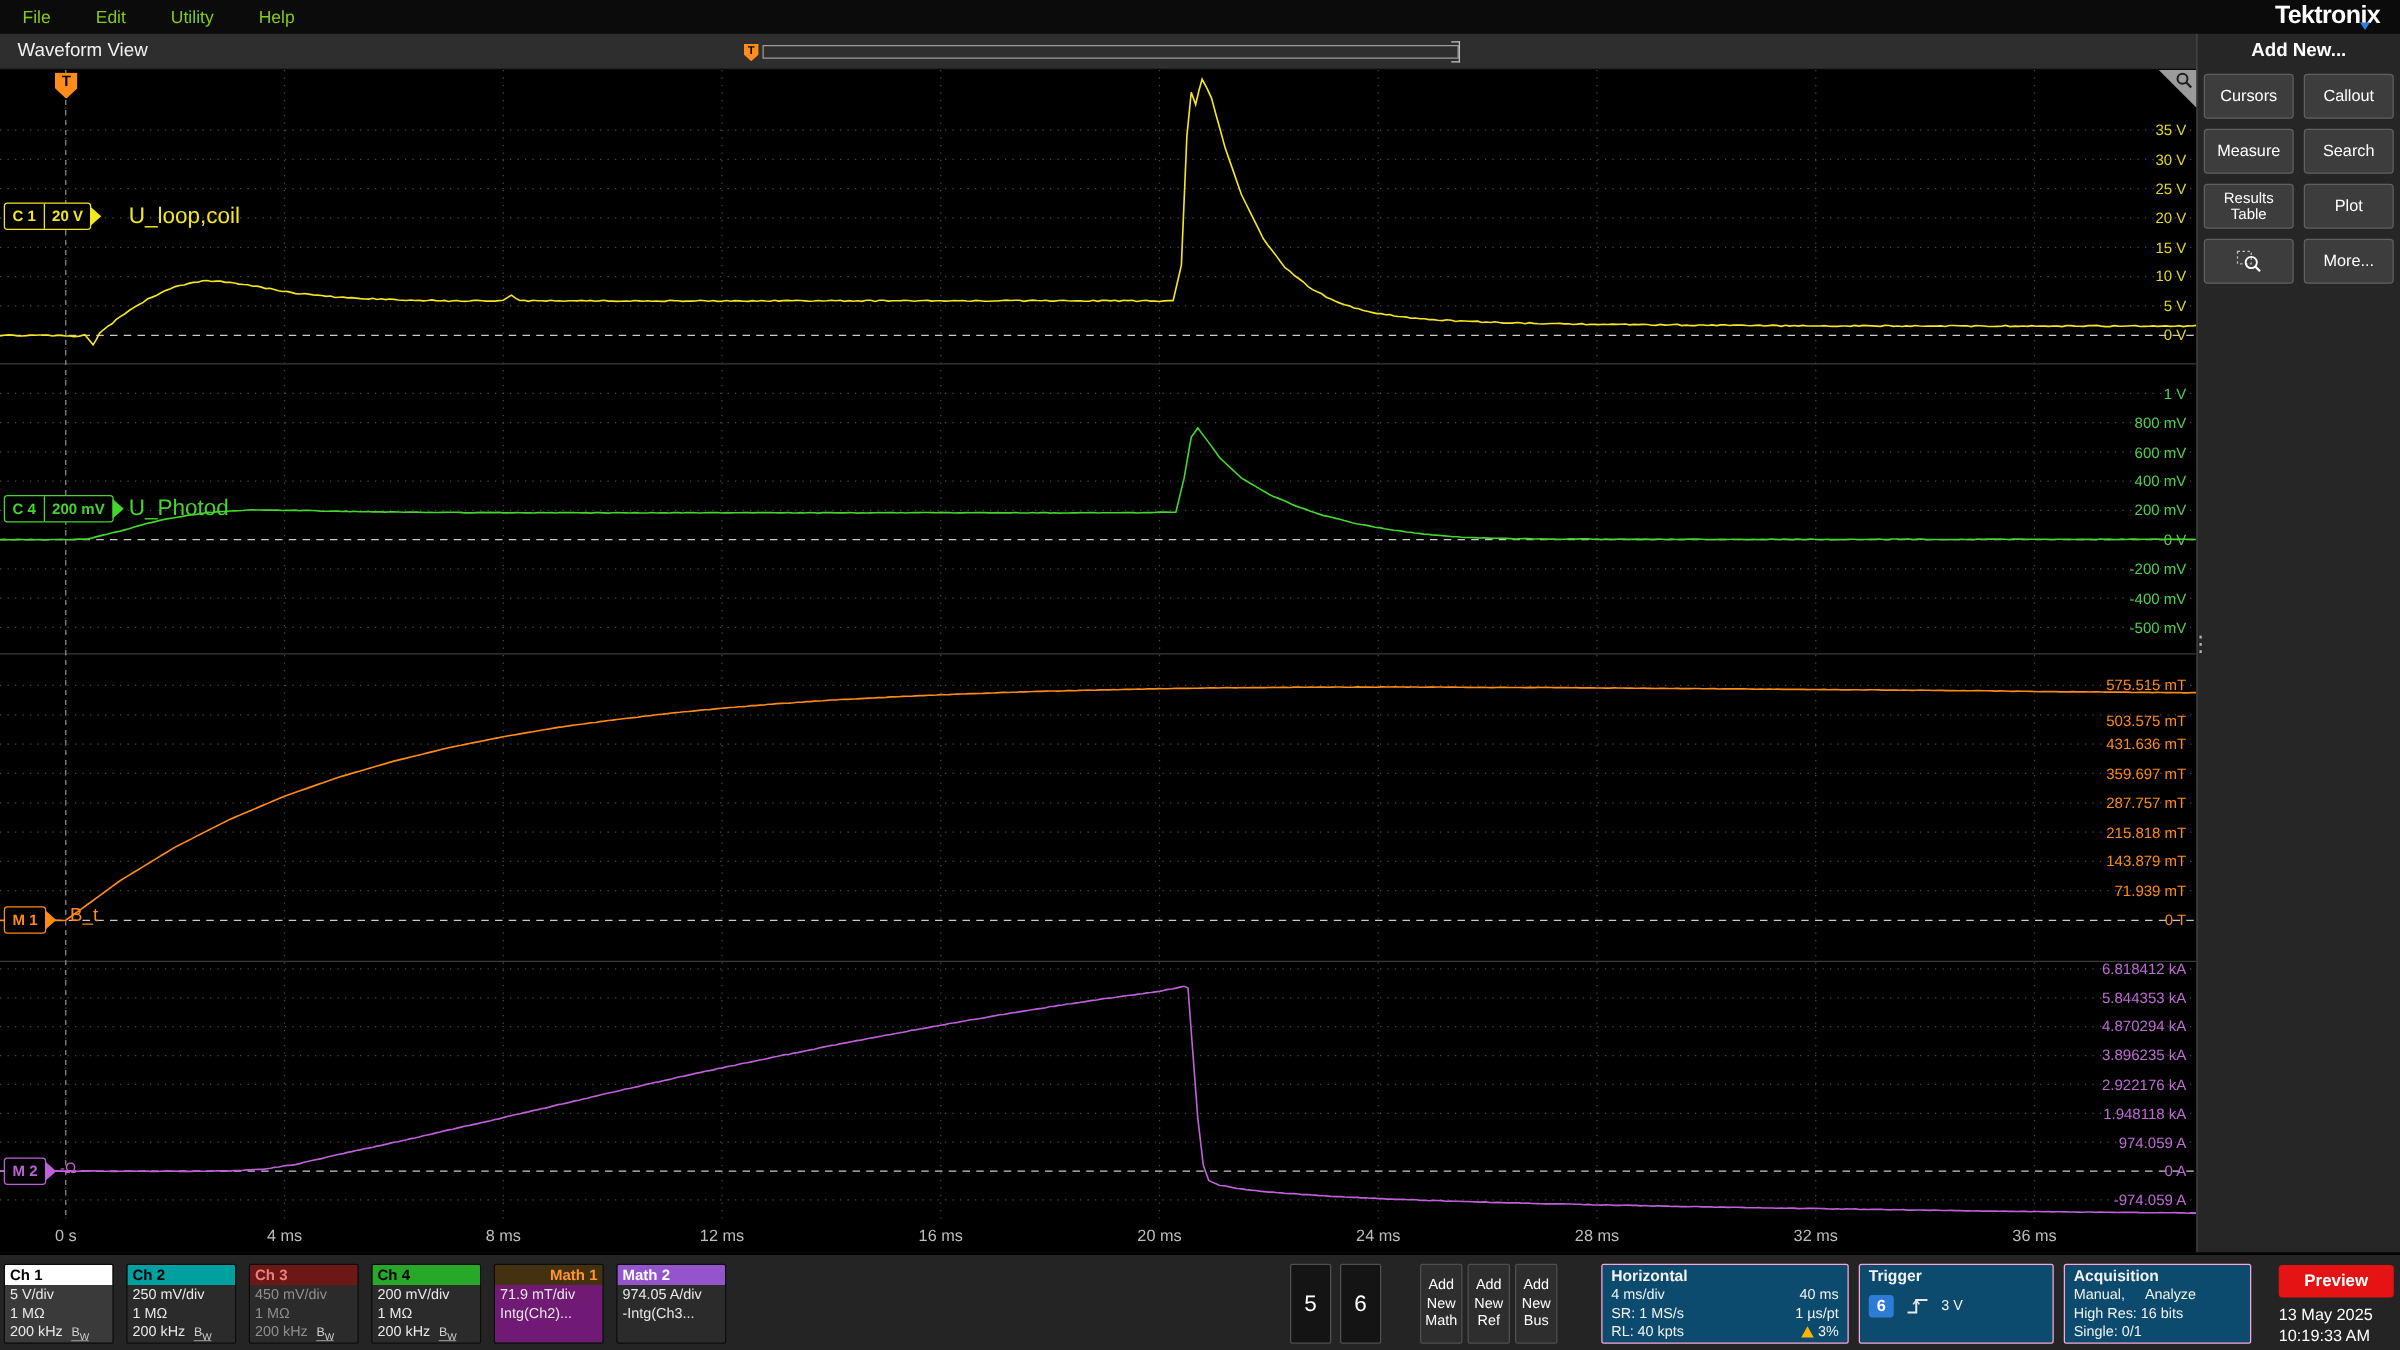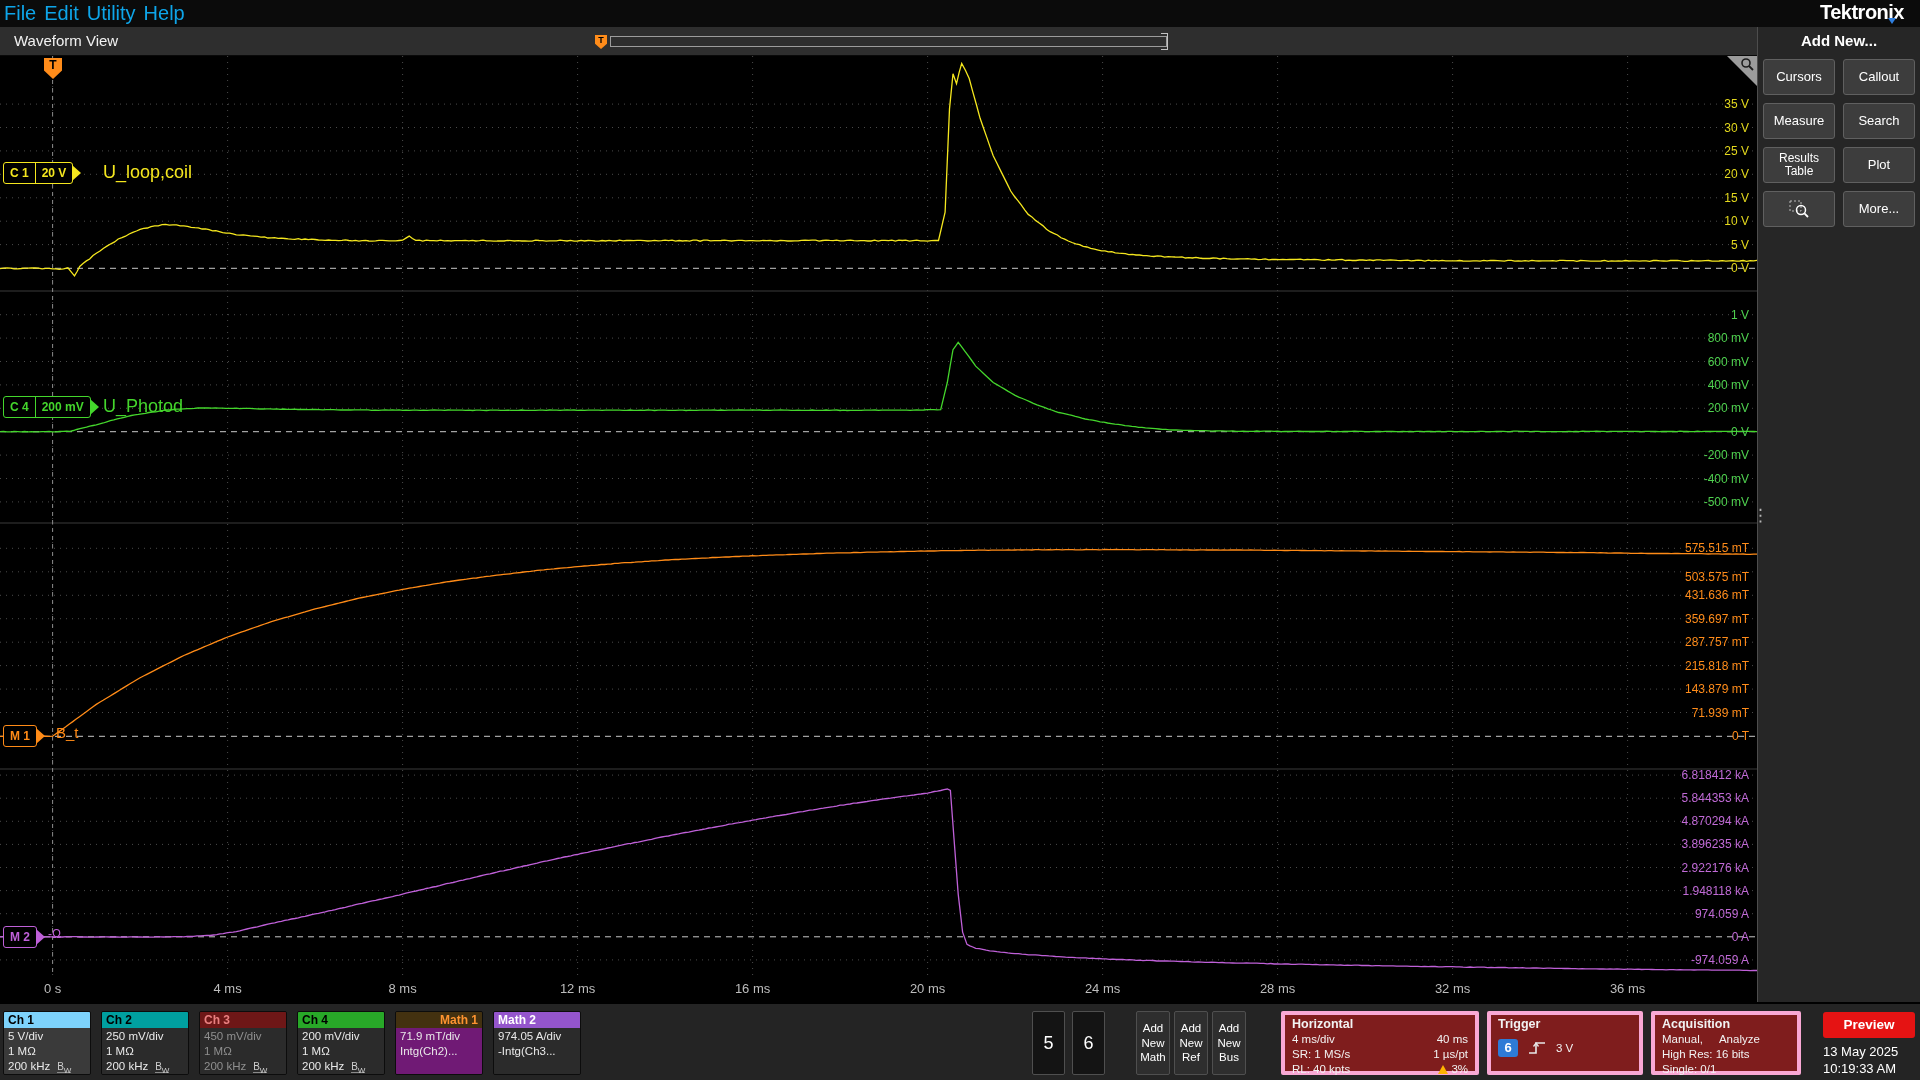--- a/index.html
+++ b/index.html
@@ -6,21 +6,21 @@
   html,body { background:#000; }
   body {
     width:1920px; height:1080px; position:relative; overflow:hidden;
     font-family:"Liberation Sans", sans-serif; color:#fff;
     -webkit-user-select:none; user-select:none;
   }
   .abs { position:absolute; }
 
   
   #menubar { left:0; top:0; width:1920px; height:27px; background:#0b0b0b; display:flex; align-items:center; }
-  .menu-item { padding:0 4px; font-size:20px; color:#0ea5e9; line-height:27px; cursor:default; }
+  .menu-item { padding:0 18px; font-size:14px; color:#84cc16; line-height:27px; cursor:default; }
   #logo { position:absolute; right:16px; top:1px; font-size:20px; font-weight:bold; color:#fff; letter-spacing:-0.5px; }
   #logo-accent { position:absolute; right:24px; top:18px; width:0; height:0;
     border-left:4px solid transparent; border-right:4px solid transparent; border-top:6px solid #2f7fe0; }
 
   
   #wvheader { left:0; top:27px; width:1757px; height:29px; background:#2e2e2e; border-bottom:1px solid #090909; }
   #wvtitle { margin-left:14px; line-height:28px; font-size:15px; color:#f2f2f2; }
   #overviewbar { position:absolute; left:610px; top:9px; width:557px; height:11px; border:1px solid #9c9c9c; }
   #ov-flag { position:absolute; left:-16px; top:-2px; width:12px; height:14px; background:#ff8c1a; color:#000;
     font-size:9px; font-weight:bold; text-align:center; line-height:11px;
@@ -64,21 +64,21 @@
   .chbadge { position:absolute; top:7px; width:88px; height:64px; border-radius:2px; overflow:hidden; border:1px solid #0c0c0c; }
   .chbadge .hd { height:16px; font-size:12px; font-weight:bold; padding:1px 4px 0; }
   .chbadge .bd { height:46px; font-size:11.5px; line-height:1.3; padding:1px 4px; color:#e9e9e9; }
   .bw { color:#cfcfcf; font-size:10px; border-bottom:1px solid #8a8a8a; margin-left:7px; }
   .bw sub { font-size:8px; }
   .slot-btn { position:absolute; top:7px; width:33px; height:64px; background:#141414; border:1px solid #4f4f4f;
     border-radius:2px; color:#fff; font-size:18px; display:flex; align-items:center; justify-content:center; }
   .addnew { position:absolute; top:7px; width:34px; height:64px; background:#2e2e2e; border:1px solid #4f4f4f;
     border-radius:2px; color:#fff; font-size:11.5px; line-height:1.3; display:flex; align-items:center;
     justify-content:center; text-align:center; }
-  .bpanel { position:absolute; top:7px; height:64px; background:#7f1d1d; border:4px solid #f9a8d4; border-radius:2px;
+  .bpanel { position:absolute; top:7px; height:64px; background:#0c4a6e; border:1px solid #f9a8d4; border-radius:2px;
     padding:2px 7px; font-size:11.5px; color:#f2f2f2; }
   .bpanel .ttl { font-weight:bold; font-size:12.5px; margin-bottom:1px; }
   .hrow { display:flex; justify-content:space-between; line-height:1.3; }
   .warn-tri { display:inline-block; width:0; height:0; border-left:5px solid transparent; border-right:5px solid transparent;
     border-bottom:9px solid #ffb400; margin-right:3px; vertical-align:-1px; }
   #trig-row { display:flex; align-items:center; gap:9px; margin-top:8px; }
   #trig-src { display:inline-block; width:20px; height:18px; background:#2e7bd6; border-radius:3px; color:#fff;
     font-weight:bold; font-size:13px; text-align:center; line-height:18px; }
   #acq-row1 { display:flex; gap:16px; line-height:1.3; }
   #preview-btn { position:absolute; left:1823px; top:8px; width:92px; height:26px; background:#e51313; border-radius:3px;
@@ -313,21 +313,21 @@
       <span>Analyze</span>
     </div>
     <div style="line-height:1.3;">High Res: 16 bits</div>
     <div style="line-height:1.3;">Single: 0/1</div>
   </div>
 
   <div id="preview-btn">Preview</div>
   <div id="date-line">13 May 2025</div>
   <div id="time-line">10:19:33 AM</div>
 <div class="chbadge" style="left: 3px;">
-      <div class="hd" style="background: #7dd3fc; color: rgb(0, 0, 0);">Ch 1</div>
+      <div class="hd" style="background: #ffffff; color: rgb(0, 0, 0);">Ch 1</div>
       <div class="bd" style="background: rgb(58, 58, 58);">
         <div>5 V/div</div>
         <div>1 MΩ</div>
         <div>200 kHz<span class="bw">B<sub>W</sub></span></div>
       </div>
     </div>
     <div class="chbadge" style="left: 101px;">
       <div class="hd" style="background: rgb(0, 160, 160); color: rgb(0, 0, 0);">Ch 2</div>
       <div class="bd" style="background: rgb(43, 43, 43);">
         <div>250 mV/div</div>

